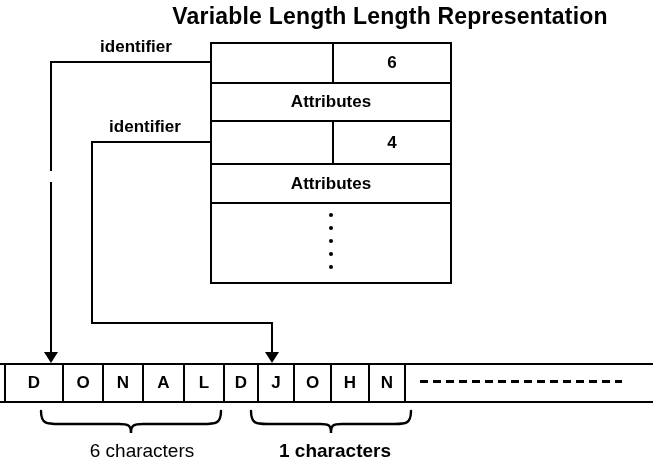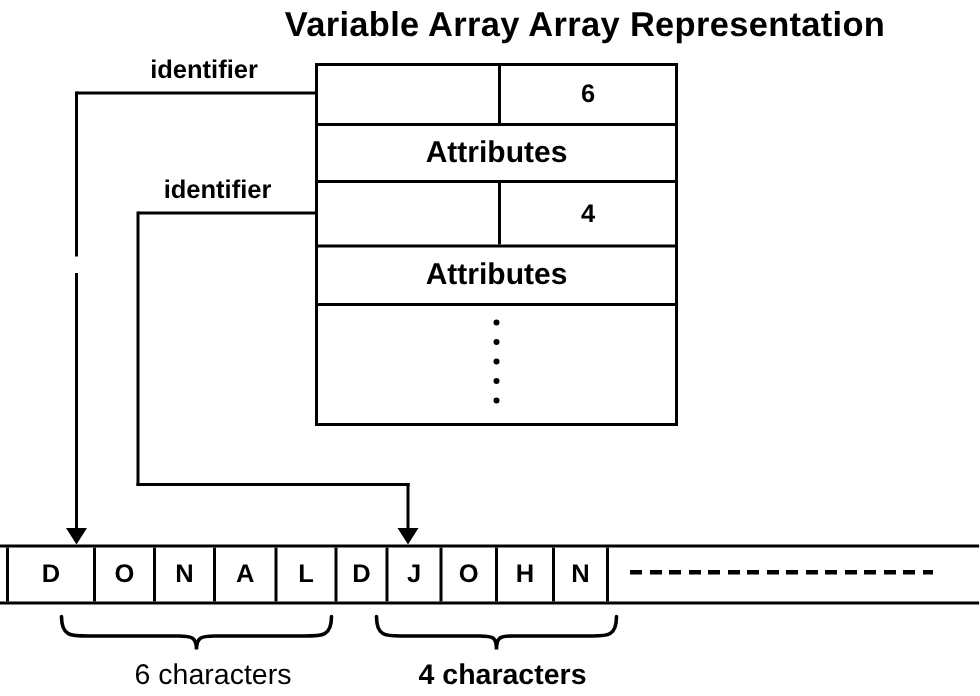--- a/index.html
+++ b/index.html
@@ -8,21 +8,21 @@
     font-family:"Liberation Sans",sans-serif;color:#000;overflow:hidden;
   }
   .abs{position:absolute;}
   
   #title{left:150px;top:3px;width:480px;text-align:center;font-size:23px;font-weight:bold;letter-spacing:.2px;}
   
   #record-table{left:210px;top:42px;width:242px;height:242px;border:2px solid #000;box-sizing:border-box;}
   .trow{display:flex;box-sizing:content-box;}
   .trow.split .lcell{width:120px;border-right:2px solid #000;}
   .trow.split .rcell{flex:1;display:flex;align-items:center;justify-content:center;font-weight:bold;font-size:17px;}
-  .trow.full{align-items:center;justify-content:center;font-weight:bold;font-size:20px;}
+  .trow.full{align-items:center;justify-content:center;font-weight:bold;font-size:17px;}
   #row-0{height:38px;border-bottom:2px solid #000;}
   #row-1{height:36px;border-bottom:2px solid #000;}
   #row-2{height:41px;border-bottom:2px solid #000;}
   #row-3{height:37px;border-bottom:2px solid #000;}
   #row-4{height:77px;flex-direction:column;justify-content:flex-start;padding-top:9px;gap:9px;align-items:center;}
   .dot{width:4px;height:4px;background:#000;border-radius:50%;}
   
   #length-annotation{left:464px;top:42px;height:40px;display:flex;align-items:center;font-weight:bold;font-size:18px;}
   
   #pointer1-label{left:96px;top:37px;width:80px;text-align:center;font-weight:bold;font-size:17px;}
@@ -53,21 +53,21 @@
   #brace1{left:39px;top:409px;}
   #brace2{left:249px;top:409px;}
   #caption1{left:62px;top:440px;width:160px;text-align:center;font-weight:normal;font-size:19px;}
   #caption2{left:255px;top:440px;width:160px;text-align:center;font-weight:bold;font-size:19px;}
 </style>
 </head>
 <body>
 
 <div id="canvas">
 
-  <div id="title" class="abs">Variable Array Array Representation</div>
+  <div id="title" class="abs">Variable Length Length Representation</div>
 
   <div id="record-table" class="abs">
     <div id="row-0" class="trow split">
       <div class="lcell"></div>
       <div class="rcell">6</div>
     </div>
     <div id="row-1" class="trow full">Attributes</div>
     <div id="row-2" class="trow split">
       <div class="lcell"></div>
       <div class="rcell">4</div>
@@ -114,15 +114,15 @@
   <div id="dashed-tail" class="abs"></div>
 
   <svg id="brace1" class="abs brace" width="184" height="26" viewBox="0 0 184 26">
     <path d="M2,2 C2,15 8,15 20,15 L80,15 C89,15 92,16 92,24 C92,16 95,15 104,15 L164,15 C176,15 182,15 182,2" fill="none" stroke="#000" stroke-width="2.4" stroke-linecap="round"></path>
   </svg>
   <svg id="brace2" class="abs brace" width="164" height="26" viewBox="0 0 164 26">
     <path d="M2,2 C2,15 8,15 18,15 L71,15 C80,15 82,16 82,24 C82,16 84,15 93,15 L146,15 C156,15 162,15 162,2" fill="none" stroke="#000" stroke-width="2.4" stroke-linecap="round"></path>
   </svg>
 
   <div id="caption1" class="abs">6 characters</div>
-  <div id="caption2" class="abs">4 characters</div>
+  <div id="caption2" class="abs">1 characters</div>
 
 </div>
 
 </body></html>

